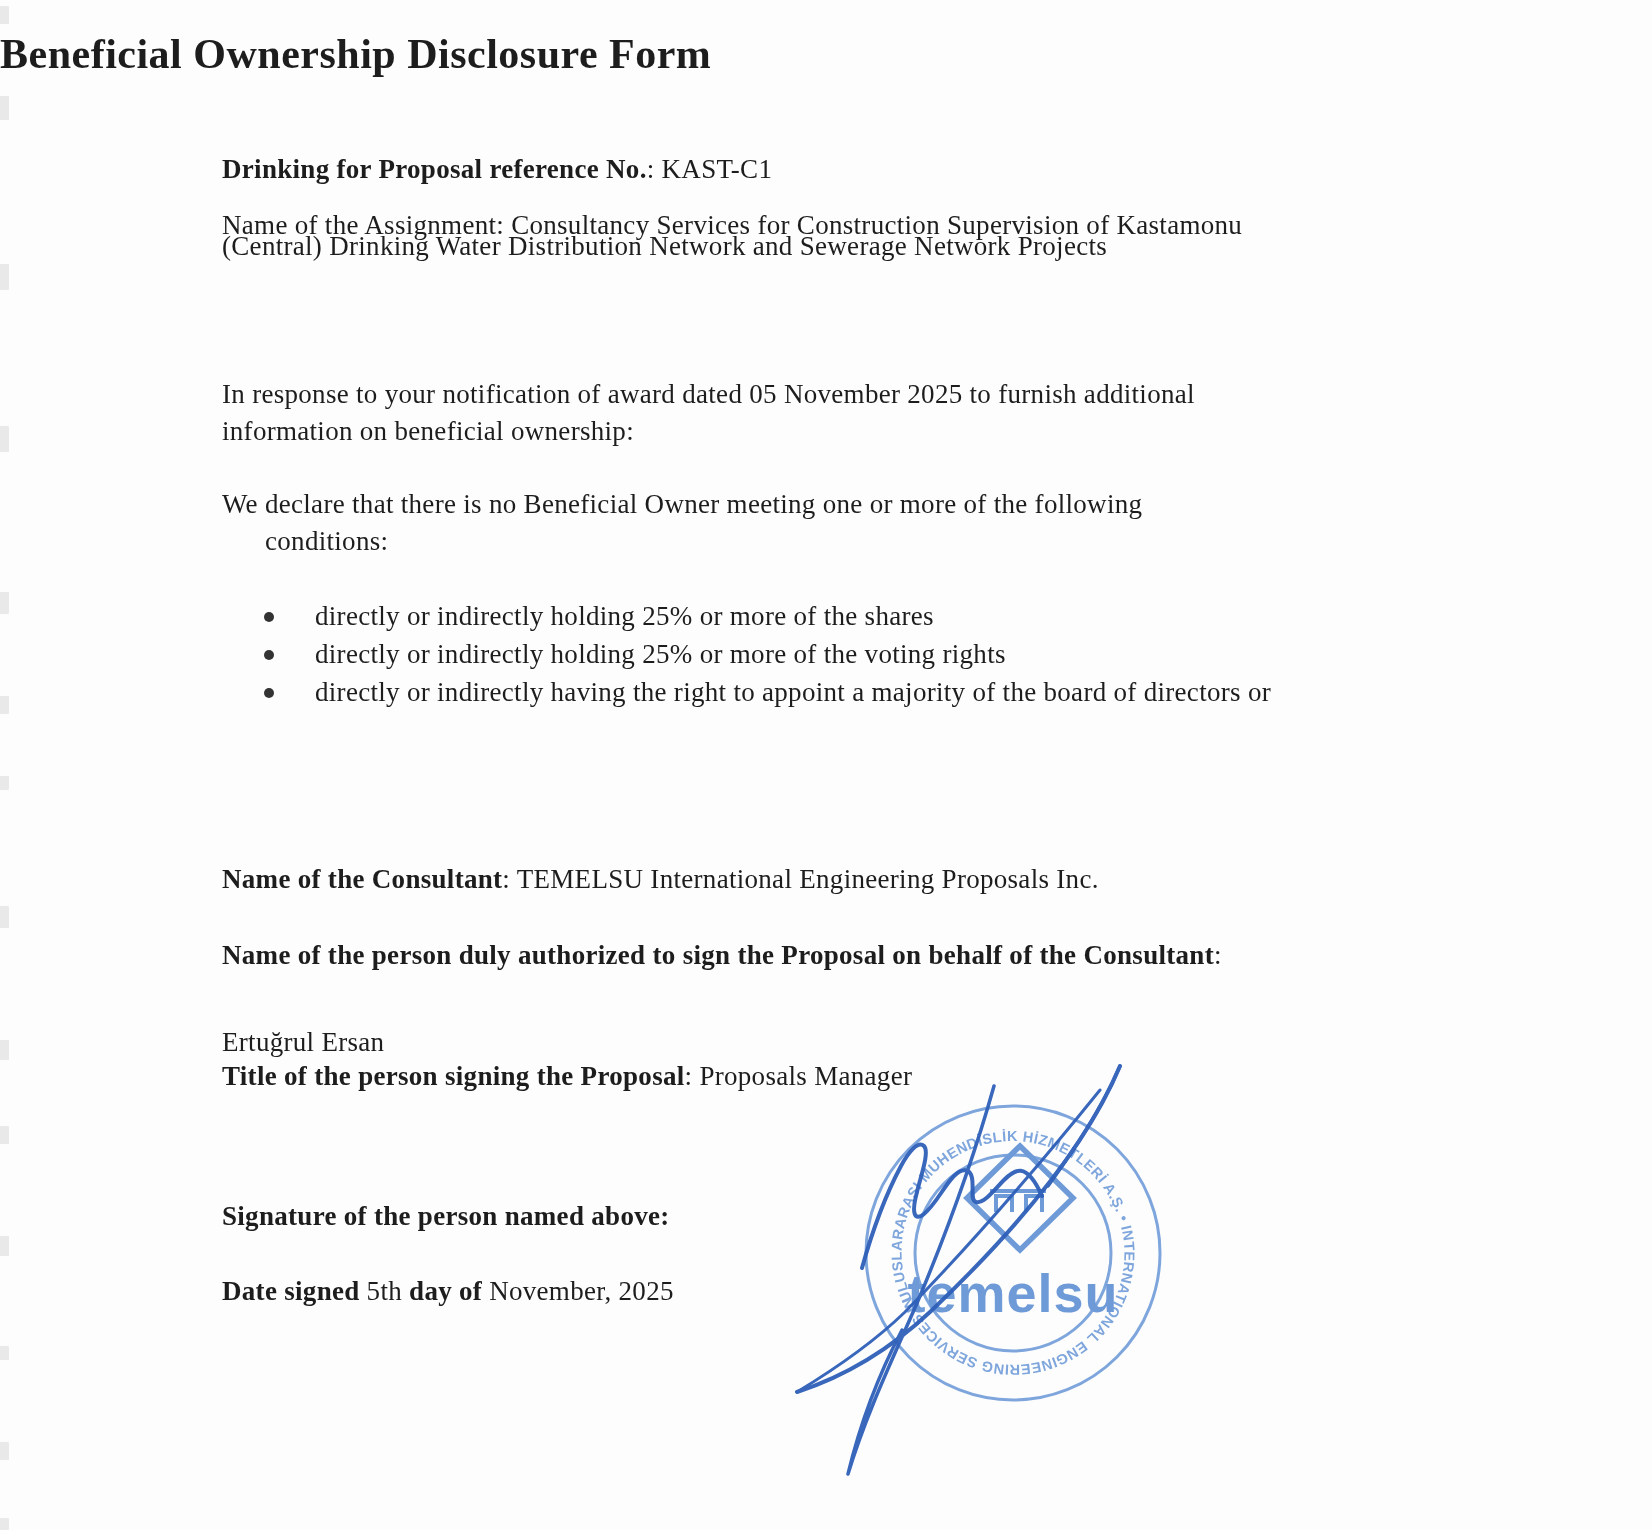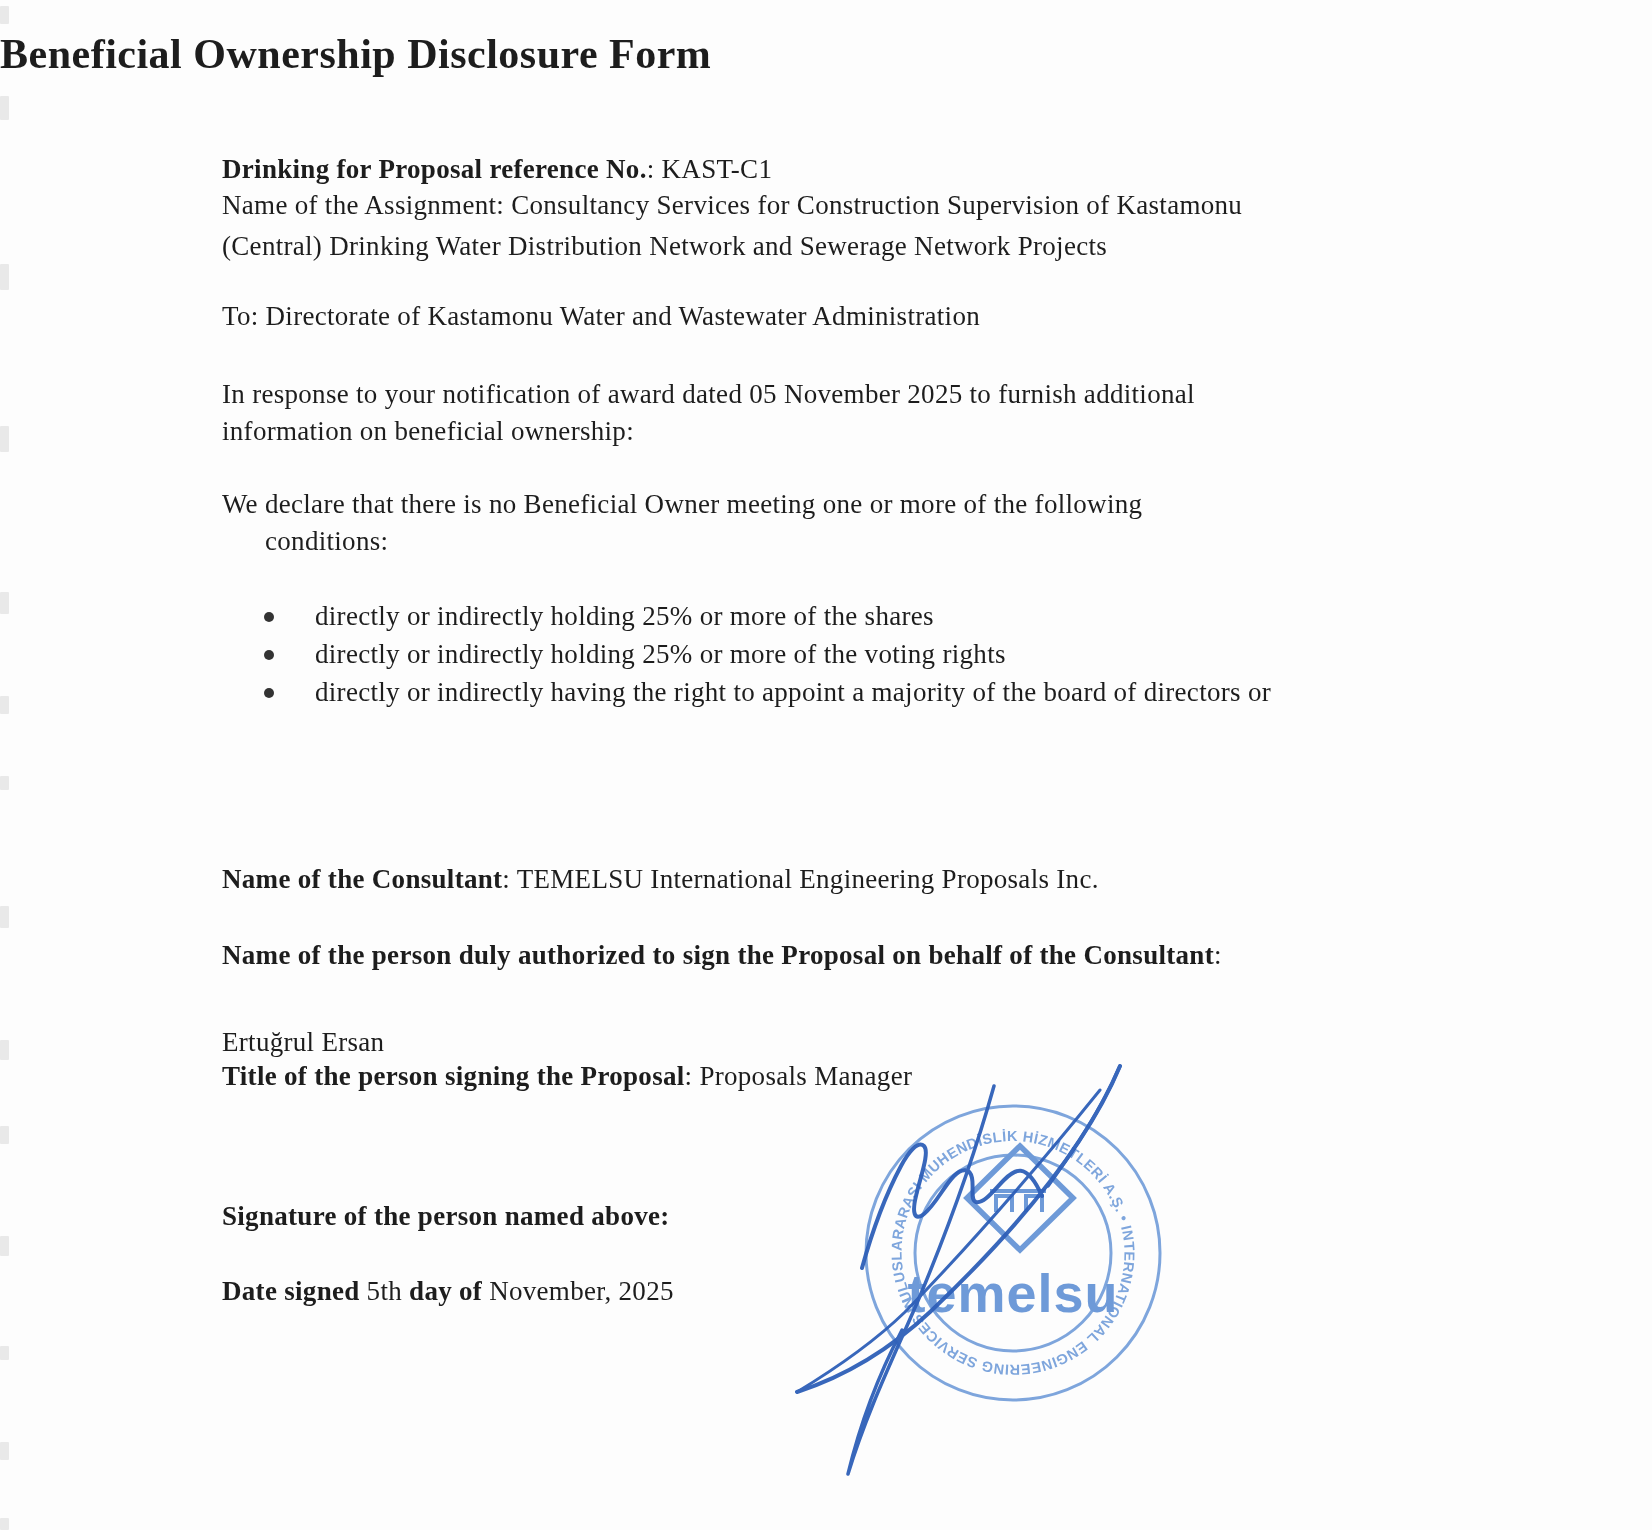--- a/index.html
+++ b/index.html
@@ -62,24 +62,23 @@
   <div class="edge-mark" style="top:1346px;height:14px;"></div>
   <div class="edge-mark" style="top:1442px;height:18px;"></div>
   <div class="edge-mark" style="top:1518px;height:12px;"></div>
 
   <div class="title">Beneficial Ownership Disclosure Form</div>
 
   <div class="line" style="top:152px;">
     <span class="b">Drinking for Proposal reference No.</span><span>: KAST-C1</span>
   </div>
 
-  <div class="line" style="top:188px;">Name of the Assignment: Consultancy Services for Construction Supervision of Kastamonu</div>
+  <div class="line" style="top:208px;">Name of the Assignment: Consultancy Services for Construction Supervision of Kastamonu</div>
   <div class="line" style="top:229px;">(Central) Drinking Water Distribution Network and Sewerage Network Projects</div>
 
-  <div class="line" style="top:299px;">To: Directorate of Kastamonu Water and Wastewater Administration</div>
 
   <div class="line" style="top:377px;">In response to your notification of award dated 05 November 2025 to furnish additional</div>
   <div class="line" style="top:414px;">information on beneficial ownership:</div>
 
   <div class="line" style="top:487px;">We declare that there is no Beneficial Owner meeting one or more of the following</div>
   <div class="line" style="top:524px;margin-left:43px;">conditions:</div>
 
   <div class="bullet-row" style="top:601px;">
     <span class="dot"></span><span>directly or indirectly holding 25% or more of the shares</span>
   </div>

